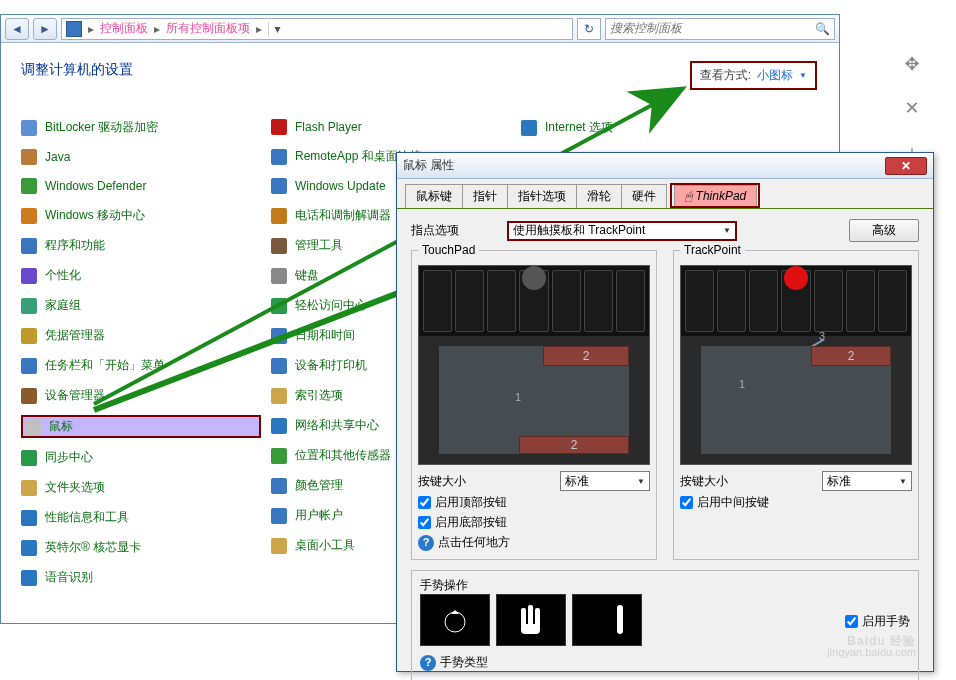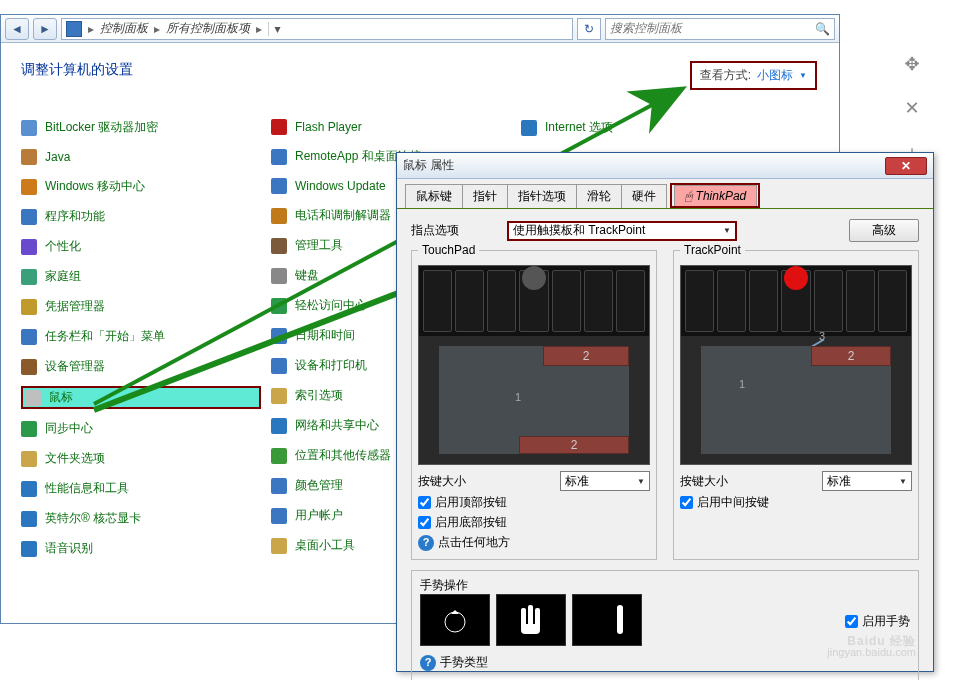--- a/index.html
+++ b/index.html
@@ -3,40 +3,40 @@
 <meta charset="utf-8">
 <style>
 * { box-sizing: border-box; margin: 0; padding: 0; font-family: "Microsoft YaHei", Tahoma, sans-serif; font-size: 12px; }
 body { background: #fff; width: 956px; height: 680px; position: relative; overflow: hidden; }
 
 
 .cp-window { position: absolute; top: 14px; left: 0; width: 840px; height: 610px; border: 1px solid #5c84b1; background: #fff; }
 .cp-addr { height: 28px; background: linear-gradient(#fdfdfe,#e8eff7); border-bottom: 1px solid #a2b7d0; display: flex; align-items: center; padding: 0 4px; gap: 4px; }
 .nav-btn { width: 24px; height: 22px; border: 1px solid #9ab0cc; border-radius: 3px; background: linear-gradient(#f3f7fc,#dde8f4); display: flex; align-items: center; justify-content: center; color: #3a5a8a; cursor: pointer; }
 .addr-box { flex: 1; height: 22px; border: 1px solid #9ab0cc; background: #fff; display: flex; align-items: center; padding: 0 4px; gap: 6px; }
-.addr-box .crumb { color: #404040; font-style: italic; }
+.addr-box .crumb { color: #ec4899; }
 .addr-box .sep { color: #666; }
 .addr-icon { width: 16px; height: 16px; background: #3a77c0; border: 1px solid #285a96; }
 .addr-drop { width: 18px; text-align: center; color: #555; border-left: 1px solid #ccc; }
 .refresh { width: 24px; height: 22px; border: 1px solid #9ab0cc; background: #fff; display:flex;align-items:center;justify-content:center;color:#2a5a99; }
 .search-box { width: 230px; height: 22px; border: 1px solid #9ab0cc; background: #fff; display: flex; align-items: center; padding: 0 4px; color: #777; font-style: italic; }
 .search-box .mag { margin-left: auto; color: #555; font-style: normal; }
 
 .cp-body { padding: 18px 20px; position: relative; }
 .cp-heading { color: #003399; font-size: 14px; margin-bottom: 6px; }
 .view-mode { position: absolute; top: 18px; right: 22px; border: 2px solid #7a0000; padding: 4px 8px; display: flex; align-items: center; gap: 6px; }
 .view-mode .lbl { color: #444; }
 .view-mode .val { color: #1a70d6; }
 .view-mode .arr { color: #1a70d6; font-size: 8px; }
 
 .cp-items { display: flex; gap: 10px; margin-top: 38px; }
 .cp-col { width: 240px; display: flex; flex-direction: column; gap: 9px; }
 .cp-item { display: flex; align-items: center; gap: 8px; color: #0c6f12; cursor: pointer; padding: 2px 0; }
 .cp-item .ico { width: 16px; height: 16px; border-radius: 2px; display:inline-block; flex-shrink:0; }
-.cp-item.hl { background: #5eead4; border: 2px solid #7a0000; padding: 1px 2px; }
+.cp-item.hl { background: #c4b5fd; border: 2px solid #7a0000; padding: 1px 2px; }
 
 
 .side-tools { position: absolute; top: 52px; right: 32px; display: flex; flex-direction: column; gap: 20px; align-items: center; }
 .side-tools .tool { width: 24px; height: 24px; display:flex; align-items:center; justify-content:center; color:#888; font-size:18px; cursor:pointer;}
 
 
 .arrow-svg { position: absolute; top: 0; left: 0; pointer-events: none; }
 
 
 .dlg { position: absolute; top: 152px; left: 396px; width: 538px; height: 520px; border: 1px solid #2b5b8f; background: #f0f0f0; box-shadow: 2px 2px 6px rgba(0,0,0,.3); }
@@ -115,20 +115,24 @@
 
     <div class="cp-items">
       <div class="cp-col" id="col1">
           <div class="cp-item">
             <span class="ico" style="background: rgb(90, 143, 208);"></span>
             <span>BitLocker 驱动器加密</span>
           </div>
           <div class="cp-item">
             <span class="ico" style="background: rgb(184, 123, 58);"></span>
             <span>Java</span>
+          </div>
+          <div class="cp-item">
+            <span class="ico" style="background: rgb(58, 154, 58);"></span>
+            <span>Windows Defender</span>
           </div>
           <div class="cp-item">
             <span class="ico" style="background: rgb(204, 122, 26);"></span>
             <span>Windows 移动中心</span>
           </div>
           <div class="cp-item">
             <span class="ico" style="background: rgb(58, 119, 192);"></span>
             <span>程序和功能</span>
           </div>
           <div class="cp-item">

